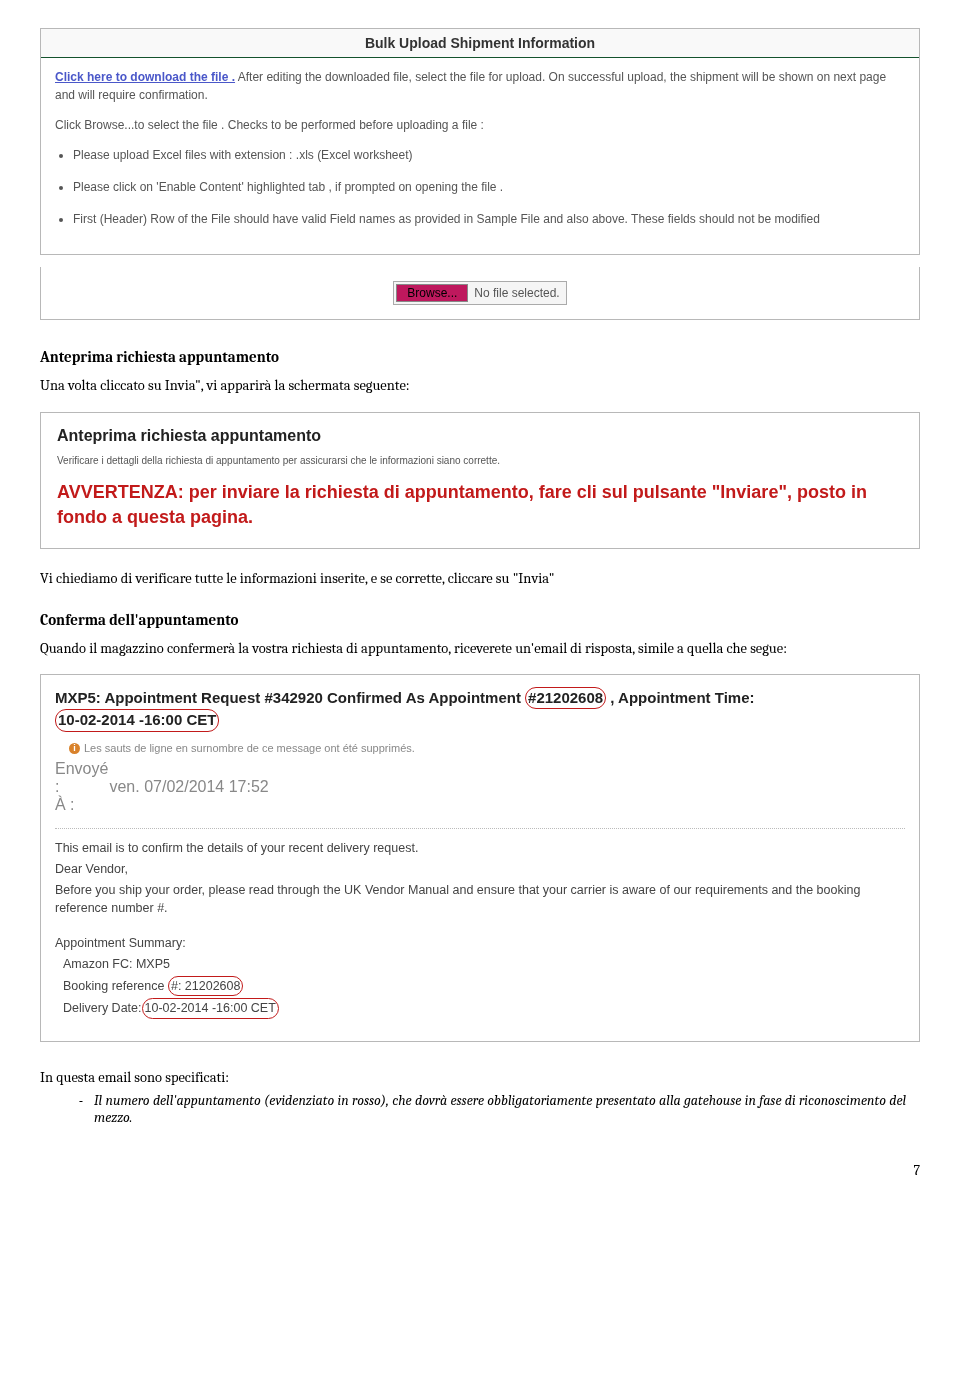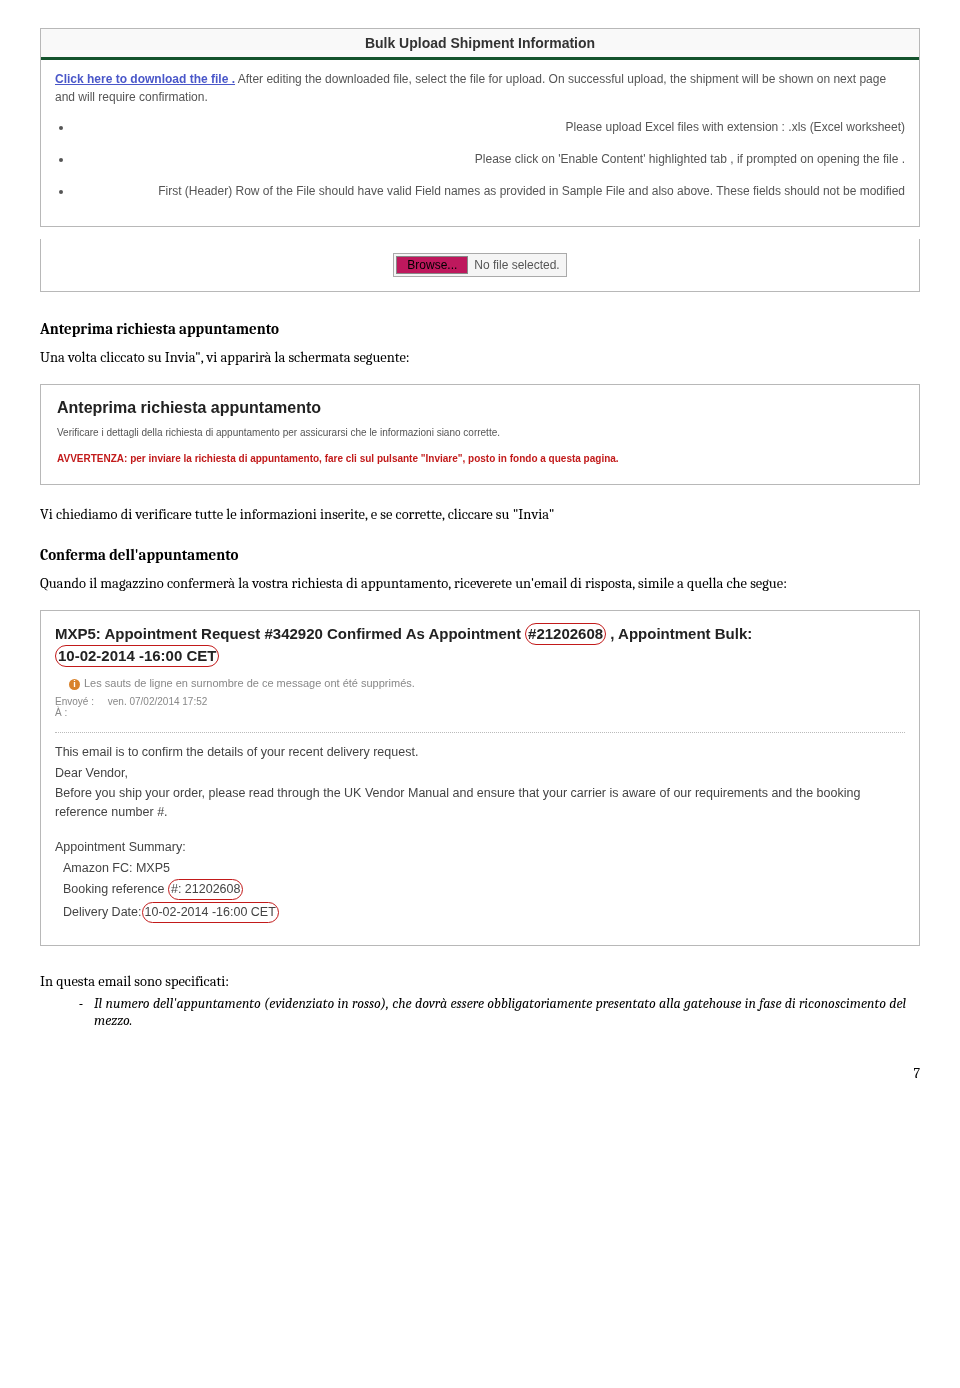--- a/index.html
+++ b/index.html
@@ -14,39 +14,39 @@
   .panel {
     border: 1px solid #b8b8b8;
     margin-bottom: 12px;
   }
   .panel-title {
     text-align: center;
     font-weight: bold;
     font-family: Arial, Helvetica, sans-serif;
     font-size: 14px;
     padding: 6px 0;
-    border-bottom: 3px solid #14532d;
+    border-bottom: 1px solid #14532d;
     background: #f9f9f9;
     color: #333;
   }
   .panel-body {
     padding: 10px 14px 12px 14px;
     font-family: Arial, Helvetica, sans-serif;
     font-size: 12px;
     color: #555;
     line-height: 1.5;
   }
   .panel-link {
     color: #4a57c9;
     font-weight: bold;
     text-decoration: underline;
     cursor: pointer;
   }
   .panel-body .block { margin-bottom: 12px; }
-  .panel-body ul { margin: 6px 0 0 18px; padding: 0; text-align: right; }
+  .panel-body ul { margin: 6px 0 0 18px; padding: 0; }
   .panel-body li { margin-bottom: 14px; color:#555; }
   .file-row {
     border: 1px solid #b8b8b8;
     border-top: none;
     margin-bottom: 28px;
     text-align: center;
     padding: 14px 0;
   }
   .file-inner {
     display: inline-block;
@@ -90,21 +90,21 @@
     color: #222;
   }
   .warning-panel .wp-desc {
     color: #555;
     margin-bottom: 14px;
     font-size: 10px;
   }
   .warning-panel .wp-warn {
     color: #c21a1a;
     font-weight: bold;
-    font-size: 10px;
+    font-size: 18px;
     line-height: 1.4;
   }
   .justify { text-align: justify; }
   .email-box {
     border: 1px solid #b8b8b8;
     padding: 0;
     font-family: Arial, Helvetica, sans-serif;
     font-size: 12.5px;
     margin-bottom: 26px;
     color: #333;
@@ -148,21 +148,21 @@
     vertical-align:middle;
   }
   .checkbox-icon {
     display:inline-block;
     width:10px;height:10px;
     border:1px solid #aaa;
     background:#fff;
     margin-right:4px;
     vertical-align:middle;
   }
-  .email-meta .sent { color: #888; font-size: 10px; }
+  .email-meta .sent { color: #888; font-size: 16px; }
   .email-meta .lbl { display:inline-block; width:50px; color:#888; }
   .dotted-sep {
     border: none;
     border-top: 1px dotted #bbb;
     margin: 6px 14px;
   }
   .email-body {
     padding: 4px 14px 20px 14px;
     line-height: 1.5;
     color: #444;
@@ -185,20 +185,21 @@
 </style>
 </head>
 <body>
 
 <div class="panel">
   <div class="panel-title">Bulk Upload Shipment Information</div>
   <div class="panel-body">
     <div class="block">
       <span class="panel-link">Click here to download the file .</span><span> After editing the downloaded file, select the file for upload. On successful upload, the shipment will be shown on next page and will require confirmation.</span>
     </div>
+    <div class="block">Click Browse...to select the file . Checks to be performed before uploading a file :</div>
     <ul>
       <li>Please upload Excel files with extension : .xls (Excel worksheet)</li>
       <li>Please click on 'Enable Content' highlighted tab , if prompted on opening the file .</li>
       <li>First (Header) Row of the File should have valid Field names as provided in Sample File and also above. These fields should not be modified</li>
     </ul>
   </div>
 </div>
 <div class="file-row">
   <span class="file-inner">
     <button>Browse...</button><span>No file selected.</span>
@@ -214,21 +215,21 @@
   <div class="wp-warn">AVVERTENZA: per inviare la richiesta di appuntamento, fare cli sul pulsante "Inviare", posto in fondo a questa pagina.</div>
 </div>
 
 <p class="body-text">Vi chiediamo di verificare tutte le informazioni inserite, e se corrette, cliccare su "Invia"</p>
 
 <h3 class="section">Conferma dell'appuntamento</h3>
 <p class="body-text justify">Quando il magazzino confermerà la vostra richiesta di appuntamento, riceverete un'email di risposta, simile a quella che segue:</p>
 
 <div class="email-box">
   <div class="email-subject">
-    <span>MXP5: Appointment Request #342920 Confirmed As Appointment </span><span class="red-box">#21202608</span><span> , Appointment Bulk:</span><br>
+    <span>MXP5: Appointment Request #342920 Confirmed As Appointment </span><span class="red-box">#21202608</span><span> , Appointment Time:</span><br>
     <span class="red-box">10-02-2014 -16:00 CET</span>
   </div>
   <div class="email-meta">
     <div class="note"><span class="infoicon">i</span><span>Les sauts de ligne en surnombre de ce message ont été supprimés.</span></div>
     <div class="sent"><span class="lbl">Envoyé :</span> <span>ven. 07/02/2014 17:52</span></div>
     <div class="sent"><span class="lbl">À :</span></div>
   </div>
   <hr class="dotted-sep">
   <div class="email-body">
     <div class="p">This email is to confirm the details of your recent delivery request.</div>

